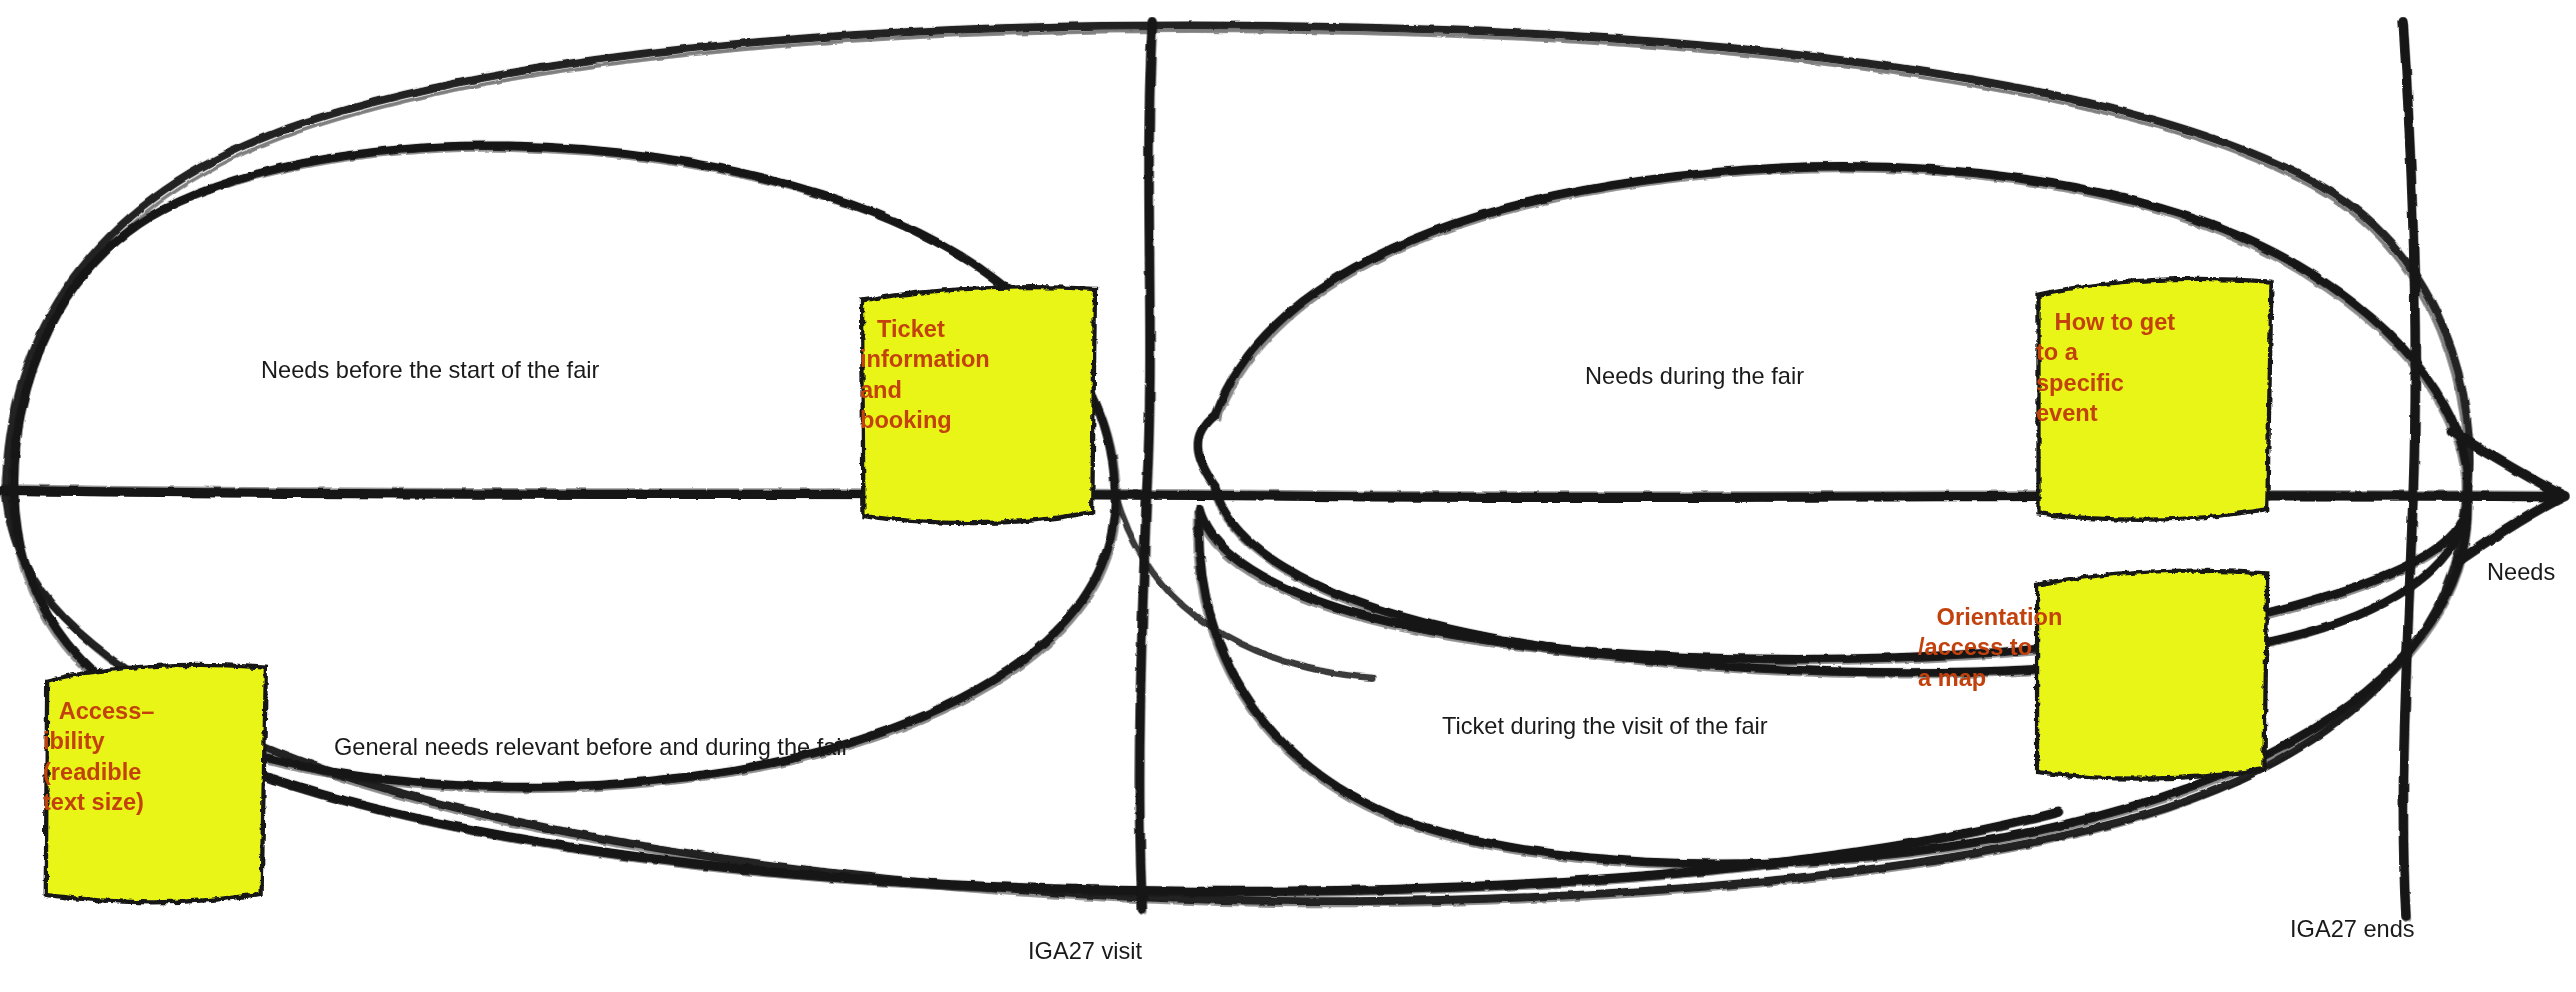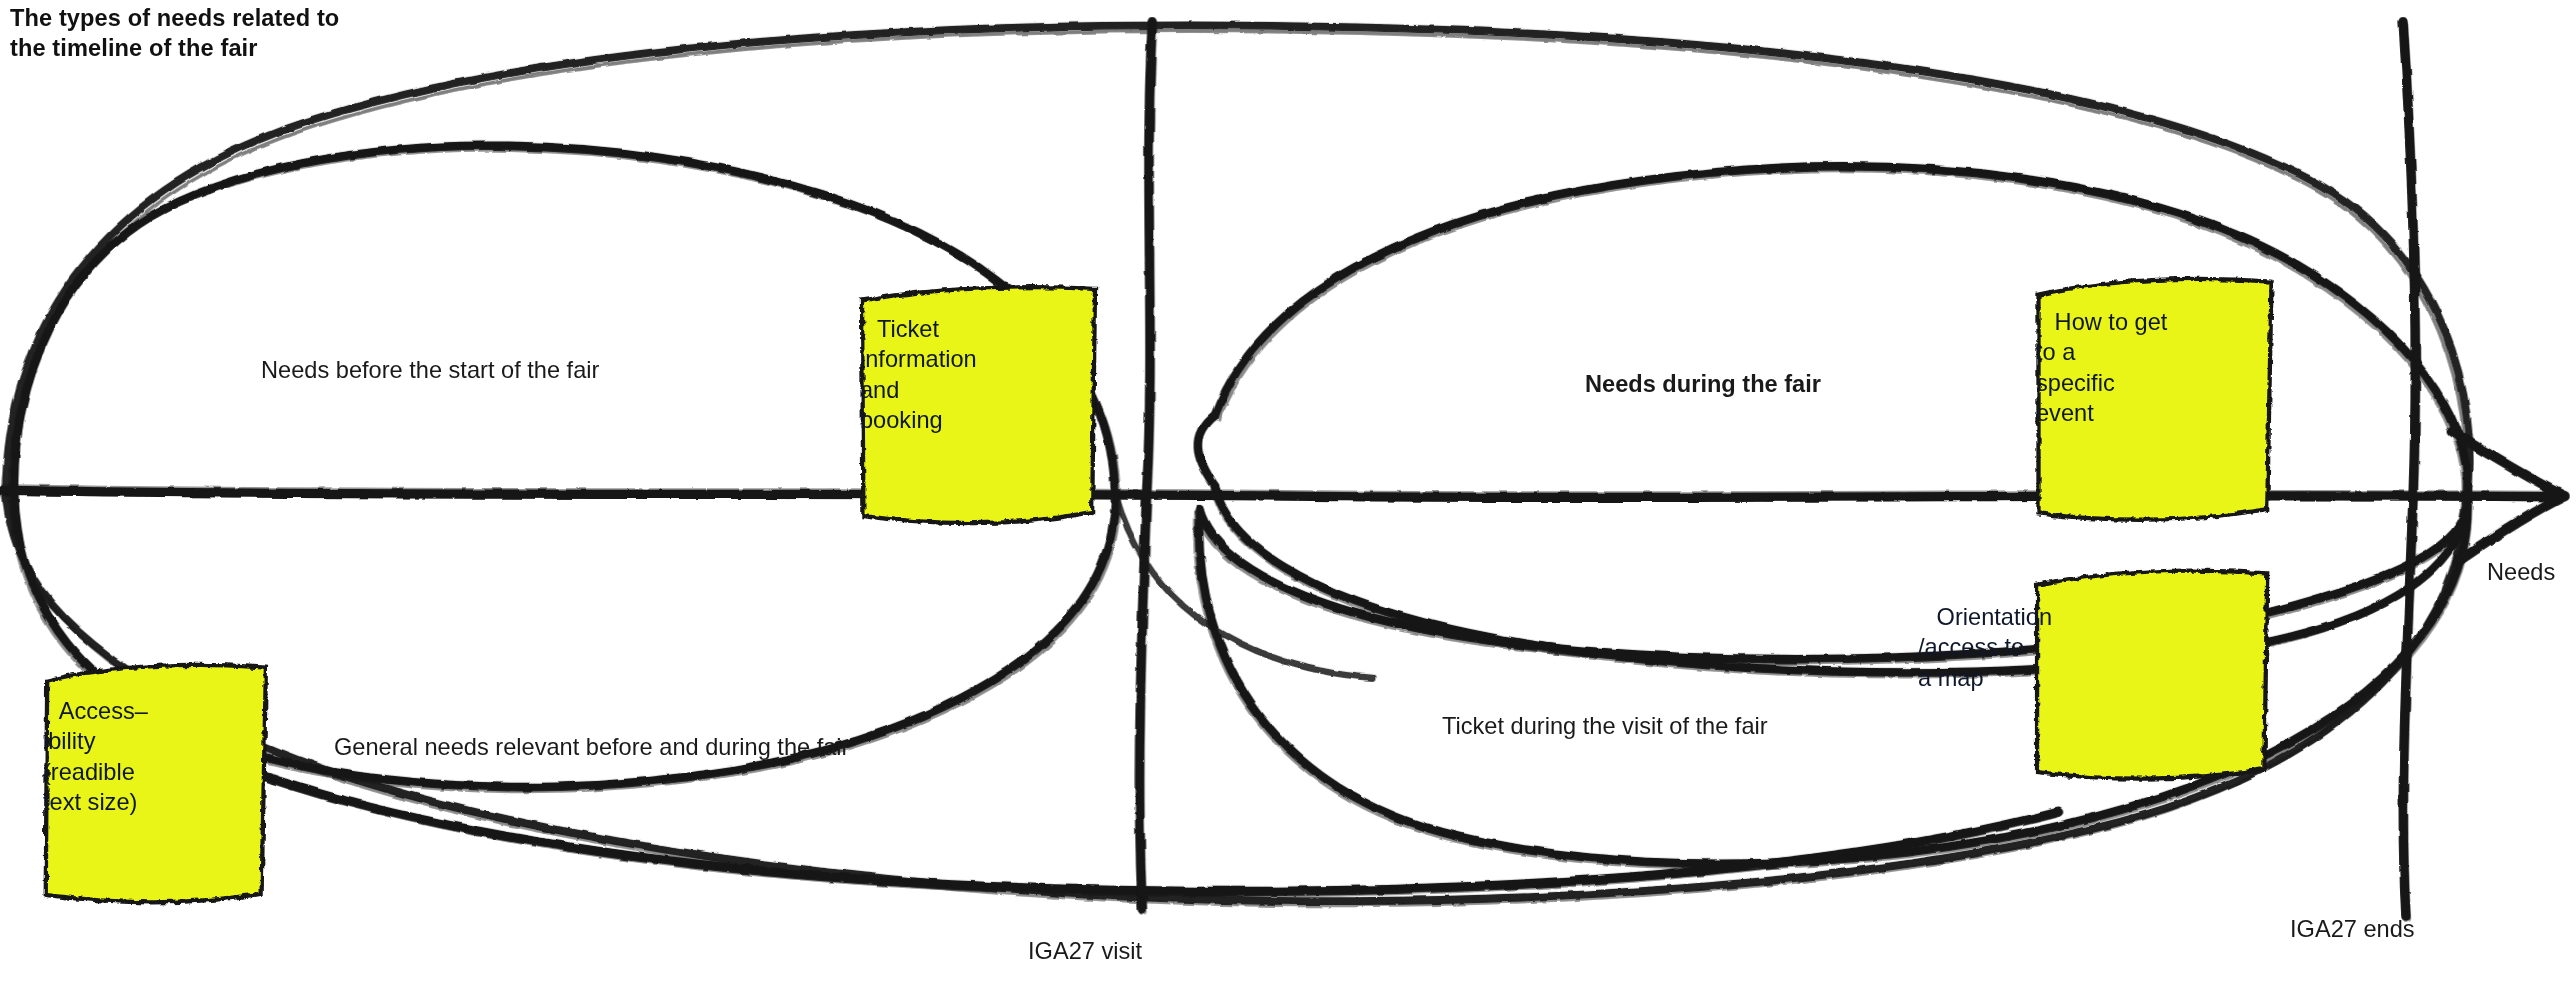--- a/index.html
+++ b/index.html
@@ -21,38 +21,39 @@
   .legend{position:absolute;left:4.3px;top:113px;display:flex;align-items:flex-start;gap:15.7px;}
   .legend-dot{width:46px;height:47px;flex:0 0 auto;position:relative;}
   .legend-label{
     font-size:23px;line-height:1.33;color:#1a1a1a;white-space:pre-line;
     padding-top:7.1px;
   }
 
   
   .caption{position:absolute;font-size:23.6px;color:#1a1a1a;white-space:nowrap;margin-top:28px;}
   #cap-before{left:261px;top:329px;}
-  #cap-during{left:1585px;top:343px;font-weight:bold;}
+  #cap-during{left:1585px;top:335px;}
   #cap-general{left:334px;top:706px;}
   #cap-visit{left:1442px;top:685px;}
 
   
   .axis-label{position:absolute;font-size:23.6px;color:#1a1a1a;white-space:nowrap;}
   #lbl-time{left:2487px;top:559px;}
   #lbl-start{left:1028px;top:938px;}
   #lbl-end{left:2290px;top:916px;}
 
   
   .sticky{
     position:absolute;
-    color:#0f172a;
+    color:#c2410c;
     font-size:23.6px;line-height:1.28;
     box-sizing:border-box;
     white-space:pre-line;
     display:block;
+    font-weight:bold;
   }
   .sticky .sticky-text{position:relative;z-index:2;}
 
   #note-ticket{left:860px;top:284px;width:236px;height:243px;}
   #note-ticket .sticky-text{padding:66px 0 0 17px;}
 
   #note-event{left:2036px;top:277px;width:236px;height:243px;}
   #note-event .sticky-text{padding:23px 0 0 18.6px;}
 
   #note-map{left:1918px;top:572px;width:236px;height:207px;}
@@ -190,22 +191,20 @@
                L 1528 716 C 1420 738, 1300 734, 1208 722 Z" fill="#E8F514" stroke="#141414" stroke-width="6"></path>
       <path d="M 2852 412 C 2950 390, 3070 386, 3178 394
                L 3172 712 C 3064 732, 2946 730, 2852 718 Z" fill="#E8F514" stroke="#141414" stroke-width="6"></path>
       <path d="M 2850 818 C 2946 798, 3064 794, 3172 802
                L 3168 1076 C 3060 1094, 2942 1092, 2850 1080 Z" fill="#E8F514" stroke="#141414" stroke-width="6"></path>
       <path d="M 66 952 C 156 930, 270 926, 372 934
                L 366 1250 C 262 1268, 152 1264, 64 1252 Z" fill="#E8F514" stroke="#141414" stroke-width="6"></path>
     </g>
   </svg>
 
-  <div class="title">The types of needs related to
-the timeline of the fair</div>
 
 
   <div class="caption" id="cap-before">Needs before the start of the fair</div>
   <div class="caption" id="cap-during">Needs during the fair</div>
   <div class="caption" id="cap-general">General needs relevant before and during the fair</div>
   <div class="caption" id="cap-visit">Ticket during the visit of the fair</div>
 
   <div class="sticky" id="note-ticket">
     <span class="sticky-text">Ticket
 information

